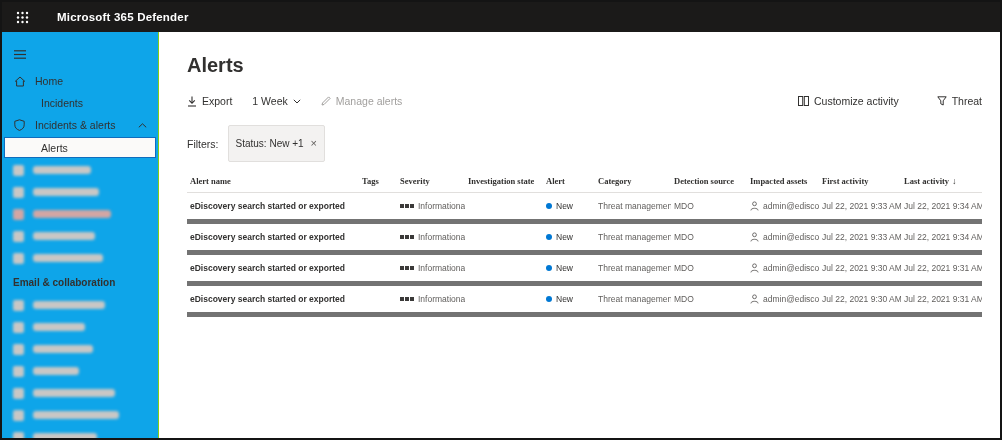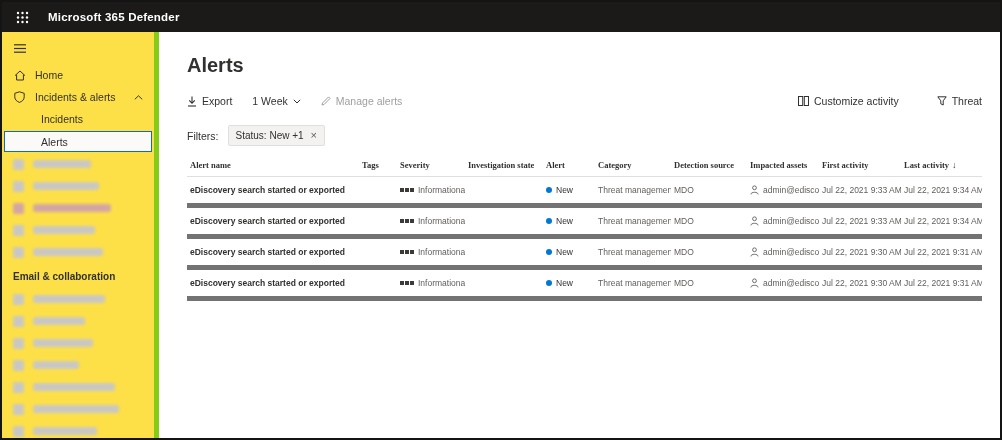--- a/index.html
+++ b/index.html
@@ -1,28 +1,28 @@
 <!DOCTYPE html>
 <html><head>
 <meta charset="utf-8">
 <style>
   * { margin:0; padding:0; box-sizing:border-box; }
   body { font-family:"Liberation Sans","DejaVu Sans",sans-serif; background:#fff; }
   .window { width:1002px; height:440px; border:2px solid #141414; background:#fff; overflow:hidden; }
 
   
-  .topbar { height:30px; background:#1b1a19; display:flex; align-items:center; padding:0 12px; gap:18px; }
+  .topbar { height:30px; background:#1b1a19; display:flex; align-items:center; padding:0 12px; gap:27px; }
   .waffle { width:16px; height:16px; display:flex; align-items:center; justify-content:center; cursor:pointer; }
   .app-title { color:#ffffff; font-size:11.5px; font-weight:700; letter-spacing:.2px; }
 
   
   .frame { display:flex; height:406px; }
 
   
-  .sidebar { width:157px; background:#fde047; border-right:5px solid #84cc16; padding-top:4px; flex:0 0 157px; overflow:hidden; }
+  .sidebar { width:157px; background:#0ea5e9; border-right:1px solid #84cc16; padding-top:10px; flex:0 0 157px; overflow:hidden; }
   .nav-item { height:22px; display:flex; align-items:center; gap:9px; padding:0 11px; font-size:10.5px; color:#323130; cursor:pointer; white-space:nowrap; }
   .nav-item .nicon { width:13px; display:flex; justify-content:center; flex:0 0 13px; }
   .nav-item.sub { padding-left:39px; }
   .nav-item .chev { margin-left:auto; display:flex; }
   .nav-item.selected { border:1.5px solid #0f6cbd; height:21px; margin:1px 2px; padding-left:36px; background:#fbfaf9; }
   .nav-section { font-size:10px; font-weight:700; color:#323130; padding:8px 11px 6px 11px; }
   .redacted { height:22px; display:flex; align-items:center; gap:9px; padding:0 11px; cursor:pointer; }
   .redacted .ric { width:11px; height:11px; border-radius:2px; background:#c9c7c5; filter:blur(1.6px); flex:0 0 11px; }
   .redacted .rtx { height:8px; border-radius:3px; background:#c9c7c5; filter:blur(1.6px); }
   .redacted.red .ric, .redacted.red .rtx { background:#d3a6a4; }
@@ -32,21 +32,21 @@
   .main { flex:1; padding:12px 18px 0 28px; overflow:hidden; background:#fff; }
   h1.page-title { font-size:20px; font-weight:700; color:#323130; margin:10px 0 18px; }
 
   .toolbar { display:flex; align-items:flex-start; font-size:10.5px; color:#323130; height:20px; }
   .tbtn { display:flex; align-items:center; gap:5px; cursor:pointer; white-space:nowrap; }
   .tbtn + .tbtn { margin-left:20px; }
   .tbtn.disabled { color:#a19f9d; cursor:default; }
   .toolbar-right { margin-left:auto; display:flex; gap:18px; }
 
   .filters-row { display:flex; align-items:center; gap:9px; margin:10px 0 8px; font-size:10.5px; color:#323130; }
-  .chip { display:flex; align-items:center; gap:7px; background:#f3f2f1; border:1px solid #e1dfdd; border-radius:2px; padding:4px 7px; font-size:10px; color:#323130; }
+  .chip { display:flex; align-items:center; gap:7px; background:#f3f2f1; border:1px solid #e1dfdd; border-radius:2px; padding:12px 7px; font-size:10px; color:#323130; }
   .chip .chip-x { font-size:11px; color:#605e5c; cursor:pointer; line-height:1; }
 
   
   .table { --cols:172px 38px 68px 78px 52px 76px 76px 72px 82px 1fr; width:100%; }
   .grid { display:grid; grid-template-columns:var(--cols); align-items:center; }
   .thead { border-bottom:1px solid #e1dfdd; }
   .th { font-size:8.5px; font-weight:700; color:#323130; padding:6px 3px; white-space:nowrap; overflow:hidden; display:flex; align-items:center; gap:3px;font-family:Liberation Serif, serif; }
   .trow { border-bottom:5px solid #737373; cursor:pointer; }
   .td { font-size:8.5px; color:#605e5c; padding:8px 3px; white-space:nowrap; overflow:hidden; display:flex; align-items:center; gap:4px; }
   .td.name { color:#323130; font-weight:700; }
@@ -98,36 +98,36 @@
       <div class="nav-item">
         <span class="nicon">
           <svg width="12" height="11" viewBox="0 0 12 11" fill="none" stroke="#323130" stroke-width="1">
               <path d="M1 5.6 L6 1 L11 5.6"></path>
               <path d="M2.6 4.8 V10 H9.4 V4.8"></path>
             </svg>
         </span>
         <span>Home</span>
       </div>
 
+      <div class="nav-item sub">
+        <span>Incidents</span>
+      </div>
+
       <div class="nav-item">
         <span class="nicon">
           <svg width="11" height="12" viewBox="0 0 11 12" fill="none" stroke="#323130" stroke-width="1">
               <path d="M5.5 0.8 L10.2 2.3 V5.8 C10.2 8.8 8.2 10.4 5.5 11.4 C2.8 10.4 0.8 8.8 0.8 5.8 V2.3 Z"></path>
             </svg>
         </span>
         <span>Incidents &amp; alerts</span>
         <span class="chev">
           <svg width="9" height="5" viewBox="0 0 9 5" fill="none" stroke="#323130" stroke-width="1">
               <path d="M0.8 4.3 L4.5 0.8 L8.2 4.3"></path>
             </svg>
         </span>
-      </div>
-
-      <div class="nav-item sub">
-        <span>Incidents</span>
       </div>
 
       <div class="nav-item sub selected">
         <span>Alerts</span>
       </div>
 
       <div class="redacted">
           <span class="ric"></span>
           <span class="rtx" style="width:58px"></span>
         </div>

